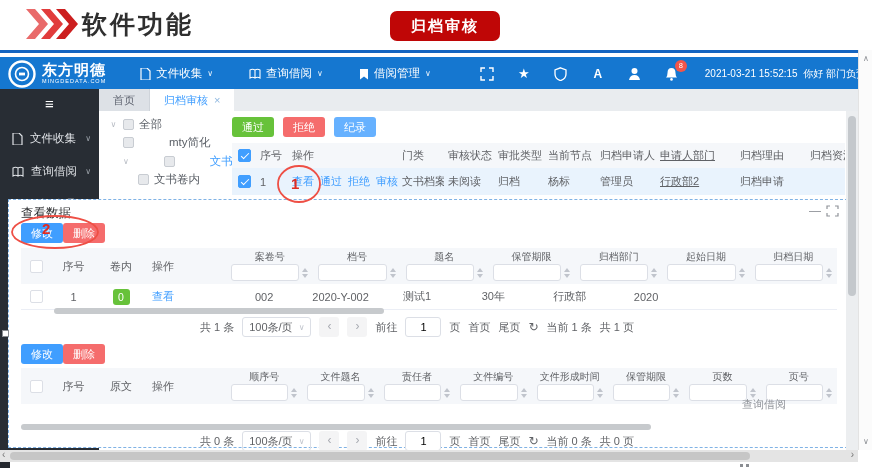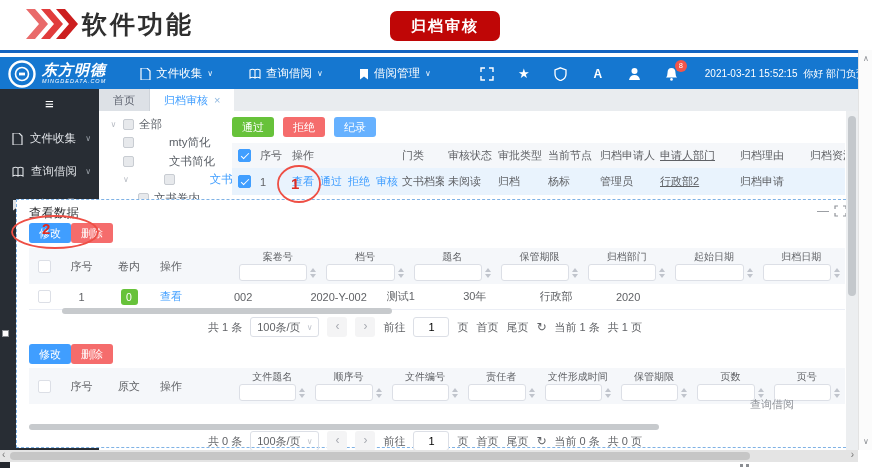--- a/index.html
+++ b/index.html
@@ -11,21 +11,21 @@
   .hero { position:absolute; left:0; top:0; width:872px; height:50px; background:#fff; }
   .hero-chevrons { position:absolute; left:26px; top:9px; }
   .hero-title { position:absolute; left:82px; top:8px; font-size:25px; font-weight:bold; color:#2f2f2f; letter-spacing:3px; }
   .hero-badge { position:absolute; left:390px; top:11px; width:110px; height:30px; background:#bf0606; border-radius:7px;
                 color:#fff; font-size:15px; font-weight:bold; text-align:center; line-height:30px; letter-spacing:2px; }
   .hero-line { position:absolute; left:0; top:50px; width:872px; height:3px; background:#1565c0; }
 
   
   .navbar { position:absolute; left:0; top:57px; width:872px; height:33px; background:#1577d0; color:#fff;
             display:flex; align-items:center; padding:0 6px 0 8px; overflow:hidden; }
-  .brand { display:flex; align-items:center; gap:6px;font-style:italic; }
+  .brand { display:flex; align-items:center; gap:6px; }
   .brand-text { line-height:1; }
   .brand-name { font-size:15px; font-weight:bold; letter-spacing:1px; }
   .brand-domain { font-size:5.5px; letter-spacing:1px; margin-top:2px; }
   .nav-menus { display:flex; gap:36px; margin-left:34px; }
   .nav-menu { display:flex; align-items:center; gap:5px; font-size:11.5px; cursor:pointer; }
   .nav-caret { font-size:8px; opacity:.9; }
   .nav-right { margin-left:auto; display:flex; align-items:center; gap:21px; }
   .nav-ico { position:relative; display:flex; align-items:center; justify-content:center; width:16px; height:16px; cursor:pointer; }
   .nav-ico .star { font-size:13px; line-height:1; }
   .nav-ico .letterA { font-size:12px; font-weight:bold; }
@@ -70,41 +70,41 @@
   .rv-c1 { width:46px; } .rv-c2 { width:50px; } .rv-c3 { width:50px; } .rv-c4 { width:52px; }
   .rv-c5 { width:60px; } .rv-c6 { width:80px;text-decoration:underline; } .rv-c7 { width:70px; } .rv-c8 { width:39px; }
   .lnk { color:#409eff; cursor:pointer; margin-right:6px; }
   .cb { width:13px; height:13px; border:1px solid #dcdfe6; border-radius:2px; background:#fff; cursor:pointer; position:relative; }
   .cb.on { background:#409eff; border-color:#409eff; }
   .cb.on::after { content:""; position:absolute; left:4px; top:1px; width:3px; height:7px; border:solid #fff; border-width:0 1.5px 1.5px 0;
                   transform:rotate(45deg); }
 
   
   .panel { position:absolute; left:8px; top:199px; width:840px; height:249px; background:#fff;
-           border:1px dashed #7fb2e5; z-index:20; font-size:11px; color:#606266;margin-left:8px; }
+           border:1px dashed #7fb2e5; z-index:20; font-size:11px; color:#606266; }
   .panel-title { position:absolute; left:12px; top:5px; font-size:12.5px; color:#303133; }
   .panel-min { position:absolute; right:26px; top:4px; color:#909399; font-size:12px; cursor:pointer; }
   .panel-exp { position:absolute; right:8px; top:5px; cursor:pointer; }
   .pbtns { position:absolute; left:12px; display:flex; }
   .pt { position:absolute; left:12px; width:816px; }
   .pt-hd { display:flex; background:#f5f7fa; align-items:stretch; }
   .pt-row { display:flex; height:26px; align-items:center; border-bottom:1px solid #ebeef5; }
   .c-sel { width:30px; display:flex; justify-content:center; align-items:center; }
   .c-idx { width:45px; text-align:center; } .c-sm { width:50px; text-align:center; } .c-op { width:80px; text-align:left; padding-left:6px; }
   .pt-hd .c-idx, .pt-hd .c-sm, .pt-hd .c-op { display:flex; align-items:center; justify-content:center; }
   .pt-hd .c-op { justify-content:flex-start; }
   .fc { flex:1; padding:2px 5px 3px; text-align:center; }
   .fc-lbl { font-size:10px; color:#606266; height:13px; line-height:13px; white-space:nowrap; overflow:hidden; }
   .fc-in { display:flex; align-items:center; gap:3px; margin-top:1px; }
   .fc-in input { flex:1; width:20px; height:17px; border:1px solid #dcdfe6; border-radius:3px; font-size:10px; padding:0 3px;
                  font-family:inherit; }
   .sorters { display:flex; flex-direction:column; gap:2px; cursor:pointer; }
   .sorters i { width:0; height:0; border-left:3.5px solid transparent; border-right:3.5px solid transparent; display:block; }
   .sorters .up { border-bottom:4px solid #c0c4cc; } .sorters .dn { border-top:4px solid #c0c4cc; }
-  .cell-c { flex:1; white-space:nowrap; overflow:hidden; }
+  .cell-c { flex:1; text-align:center; white-space:nowrap; overflow:hidden; }
   .badge-green { display:inline-block; min-width:17px; height:16px; background:#67c23a; border-radius:3px; color:#fff;
                  font-size:10.5px; line-height:16px; text-align:center; padding:0 2px; }
   .hscroll { position:absolute; height:6px; border-radius:3px; background:#c7cacd; }
   .pagination { position:absolute; left:0; width:816px; display:flex; justify-content:center; align-items:center; gap:8px;
                 font-size:11px; color:#606266; }
   .pg-size { display:flex; align-items:center; gap:6px; border:1px solid #dcdfe6; border-radius:3px; height:20px; padding:0 6px;
              color:#606266; cursor:pointer; }
   .pg-size .crt { font-size:8px; color:#c0c4cc; }
   .pg-arrow { width:20px; height:20px; background:#f4f4f5; border-radius:3px; text-align:center; line-height:19px; font-size:12px;
               color:#a8abb2; cursor:pointer; }
@@ -260,24 +260,20 @@
     <div class="tree">
       <div class="tree-row">
         <span class="tree-caret">∨</span>
         <span class="tree-box"></span>
         <span>全部</span>
       </div>
       <div class="tree-row ind1">
         <span class="tree-box"></span>
         <span>mty简化</span>
       </div>
-      <div class="tree-row ind1">
-        <span class="tree-box"></span>
-        <span>文书简化</span>
-      </div>
       <div class="tree-row ind1 sel">
         <span class="tree-caret">∨</span>
         <span class="tree-box"></span>
         <span>文书档案</span>
       </div>
       <div class="tree-row ind2">
         <span class="tree-box"></span>
         <span>文书卷内</span>
       </div>
     </div>
@@ -462,51 +458,51 @@
 
     <div class="pt" style="top:168px;">
       <div class="pt-hd">
         <div class="c-sel">
             <span class="cb"></span>
           </div>
         <div class="c-idx">序号</div>
         <div class="c-sm">原文</div>
         <div class="c-op">操作</div>
         <div class="fc">
+          <div class="fc-lbl">顺序号</div>
+          <div class="fc-in">
+              <input style="">
+              <span class="sorters">
+                <i class="up"></i>
+                <i class="dn"></i>
+              </span>
+            </div>
+        </div>
+        <div class="fc">
           <div class="fc-lbl">文件题名</div>
           <div class="fc-in">
               <input style="">
               <span class="sorters">
                 <i class="up"></i>
                 <i class="dn"></i>
               </span>
             </div>
         </div>
         <div class="fc">
-          <div class="fc-lbl">顺序号</div>
+          <div class="fc-lbl">责任者</div>
           <div class="fc-in">
               <input style="">
               <span class="sorters">
                 <i class="up"></i>
                 <i class="dn"></i>
               </span>
             </div>
         </div>
         <div class="fc">
           <div class="fc-lbl">文件编号</div>
-          <div class="fc-in">
-              <input style="">
-              <span class="sorters">
-                <i class="up"></i>
-                <i class="dn"></i>
-              </span>
-            </div>
-        </div>
-        <div class="fc">
-          <div class="fc-lbl">责任者</div>
           <div class="fc-in">
               <input style="">
               <span class="sorters">
                 <i class="up"></i>
                 <i class="dn"></i>
               </span>
             </div>
         </div>
         <div class="fc">
           <div class="fc-lbl">文件形成时间</div>

